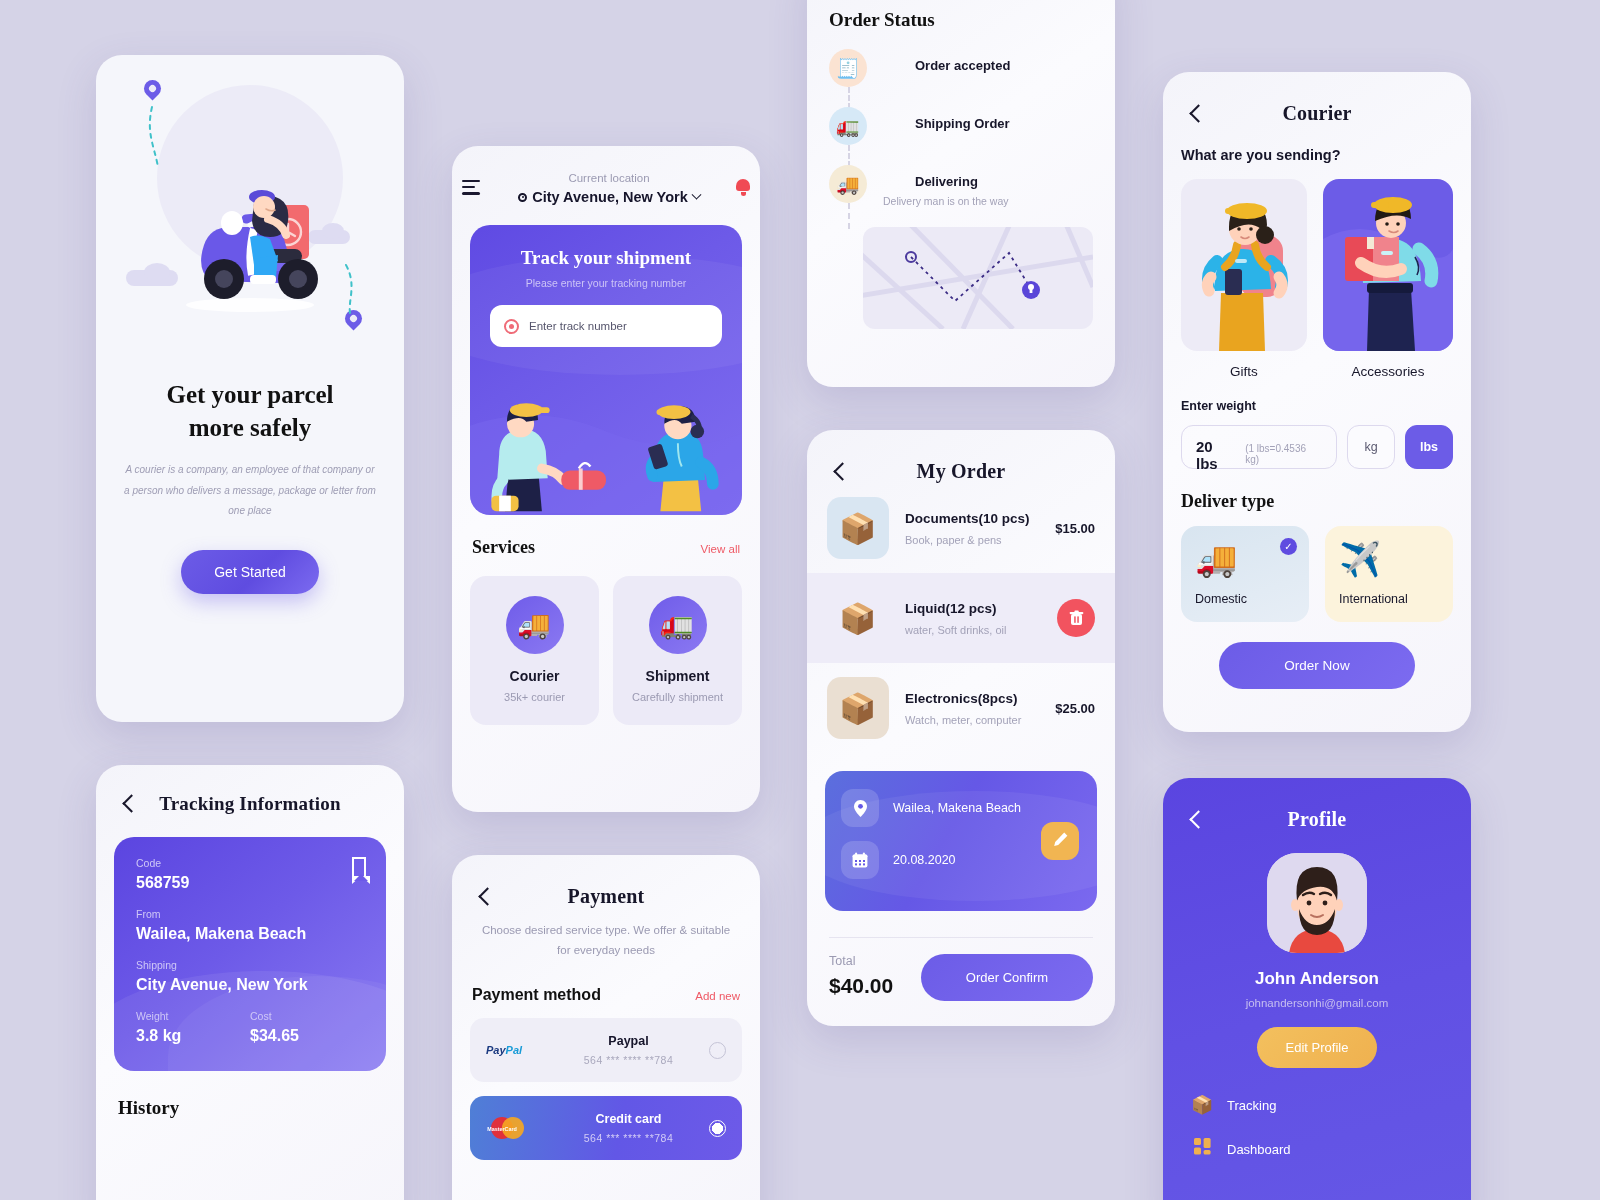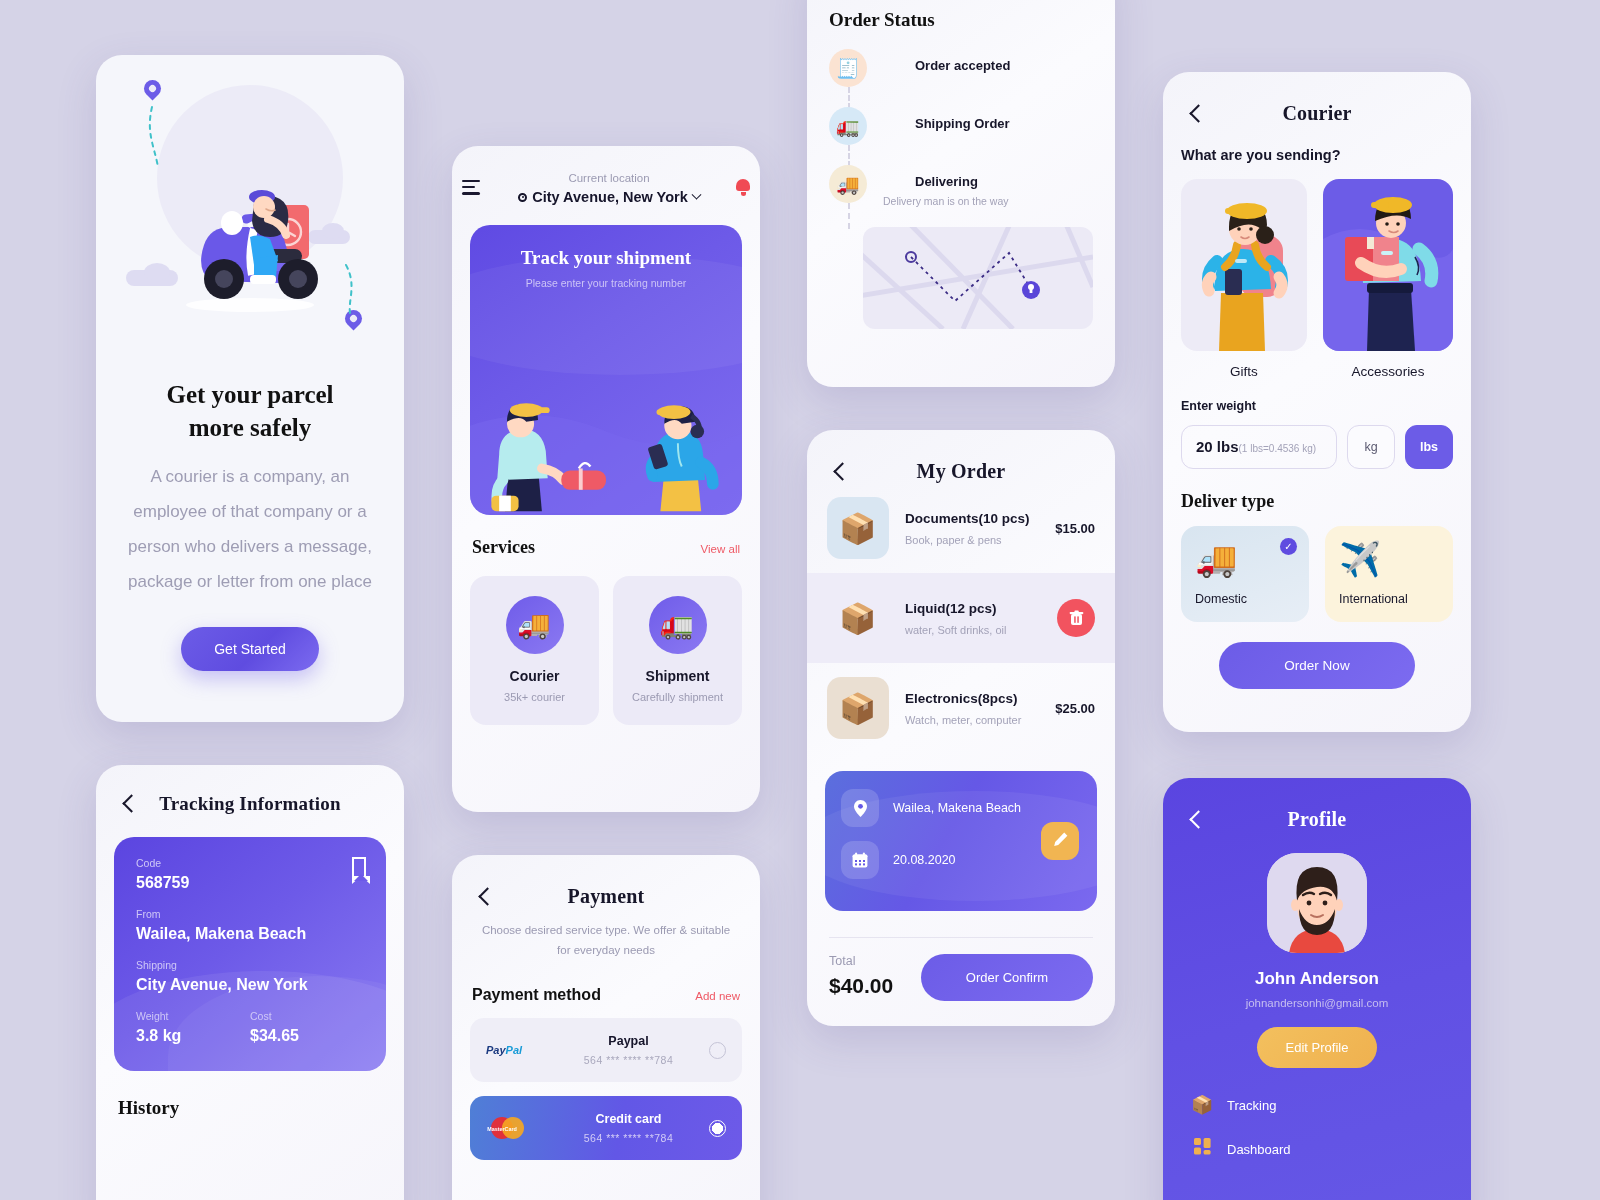--- a/index.html
+++ b/index.html
@@ -54,22 +54,22 @@
   .pin.p1 { left: 48px; top: 25px; }
   .pin.p2 { left: 249px; top: 255px; }
   .dashcurve { position: absolute; stroke: #3fc1c9; stroke-width: 2; fill: none;
                stroke-dasharray: 4 5; stroke-linecap: round; }
   .cloud { position: absolute; background: #dedcf2; border-radius: 20px; }
   .onb-h {
     text-align: center; font-size: 25px; line-height: 1.3;
     color: #111; margin-top: 4px;
   }
   .onb-p {
-    text-align: center; font-size: 17px; color: #9e9db4;
-    line-height: 2.05; margin: 16px 26px 0;
+    text-align: center; font-size: 10px; color: #9e9db4;
+    line-height: 2.05; margin: 16px 26px 0; font-style: italic;
   }
   .btn-primary {
     display: block; margin: 28px auto 0;
     background: linear-gradient(135deg,#6c5ce7 0%,#5f4ce0 55%,#7c6bf0 100%);
     color: #fff; border: none; border-radius: 40px;
     font-size: 14px; padding: 14px 0; width: 138px; cursor: pointer;
     font-family: "Liberation Sans", sans-serif;
     box-shadow: 0 8px 20px rgba(108,92,231,.35);
   }
 
@@ -275,21 +275,21 @@
   .cr-card { flex: 1; text-align: center; cursor: pointer; }
   .cr-img {
     height: 172px; border-radius: 16px; position: relative; overflow: hidden;
     display: flex; align-items: flex-end; justify-content: center; font-size: 80px;
   }
   .cr-card .lab { font-size: 13.5px; color: #17162a; margin-top: 13px; }
   .cr-sub { font-size: 12.5px; color: #17162a; font-weight: bold; margin: 20px 0 0 18px; }
   .wt-row { display: flex; gap: 10px; margin: 12px 18px 0; align-items: center; }
   .wt-field {
     flex: 1; height: 44px; border: 1.4px solid #ddd9ee; border-radius: 12px;
-    display: flex; align-items: baseline; padding: 0 14px; cursor: text;
+    display: flex; align-items: baseline; padding: 0 14px; gap: 7px; cursor: text;
   }
   .wt-field .v { font-size: 15px; color: #17162a; font-weight: bold; padding-top:12px; }
   .wt-field .h { font-size: 10px; color: #a3a2b8; }
   .unit {
     width: 48px; height: 44px; border-radius: 12px; border: 1.4px solid #ddd9ee;
     display: flex; align-items: center; justify-content: center;
     font-size: 12.5px; color: #5a5970; cursor: pointer; background:#fbfbfe;
   }
   .unit.on { background: #6c5ce7; border-color: #6c5ce7; color: #fff; font-weight: bold; }
   .dt-title { font-size: 18px; color: #111; margin: 22px 0 0 18px; }
@@ -438,20 +438,24 @@
           <span class="chev-d"></span>
         </div>
       </div>
       <div class="bell"></div>
     </div>
 
     <div class="hero">
       <div class="hwave"></div>
       <h3 class="serif">Track your shipment</h3>
       <p>Please enter your tracking number</p>
+      <div class="track-input">
+        <span class="radar"></span>
+        <span class="ph">Enter track number</span>
+      </div>
       <svg class="hero-people" viewBox="0 0 280 130">
         <path d="M0 40 q70 -24 140 6 q70 28 140 2 L280 130 L0 130 Z" fill="#7a68f0" opacity=".45"></path>
         <g>
           <path d="M36 128 l4 -44 l30 0 l4 44 z" fill="#1d2046"></path>
           <path d="M30 70 q0 -24 22 -26 q22 -2 26 22 l2 28 l-52 2 z" fill="#b6ecee"></path>
           <path d="M34 96 q-8 8 -6 22" stroke="#b6ecee" stroke-width="11" fill="none" stroke-linecap="round"></path>
           <path d="M74 84 q14 2 22 12" stroke="#ffd9c2" stroke-width="10" fill="none" stroke-linecap="round"></path>
           <circle cx="52" cy="38" r="14" fill="#ffd9c2"></circle>
           <path d="M38 36 q0 -18 16 -18 q16 0 16 16 l-12 2 q-6 -8 -20 0 z" fill="#1d2046"></path>
           <ellipse cx="58" cy="24" rx="17" ry="7" fill="#f3c144"></ellipse>

